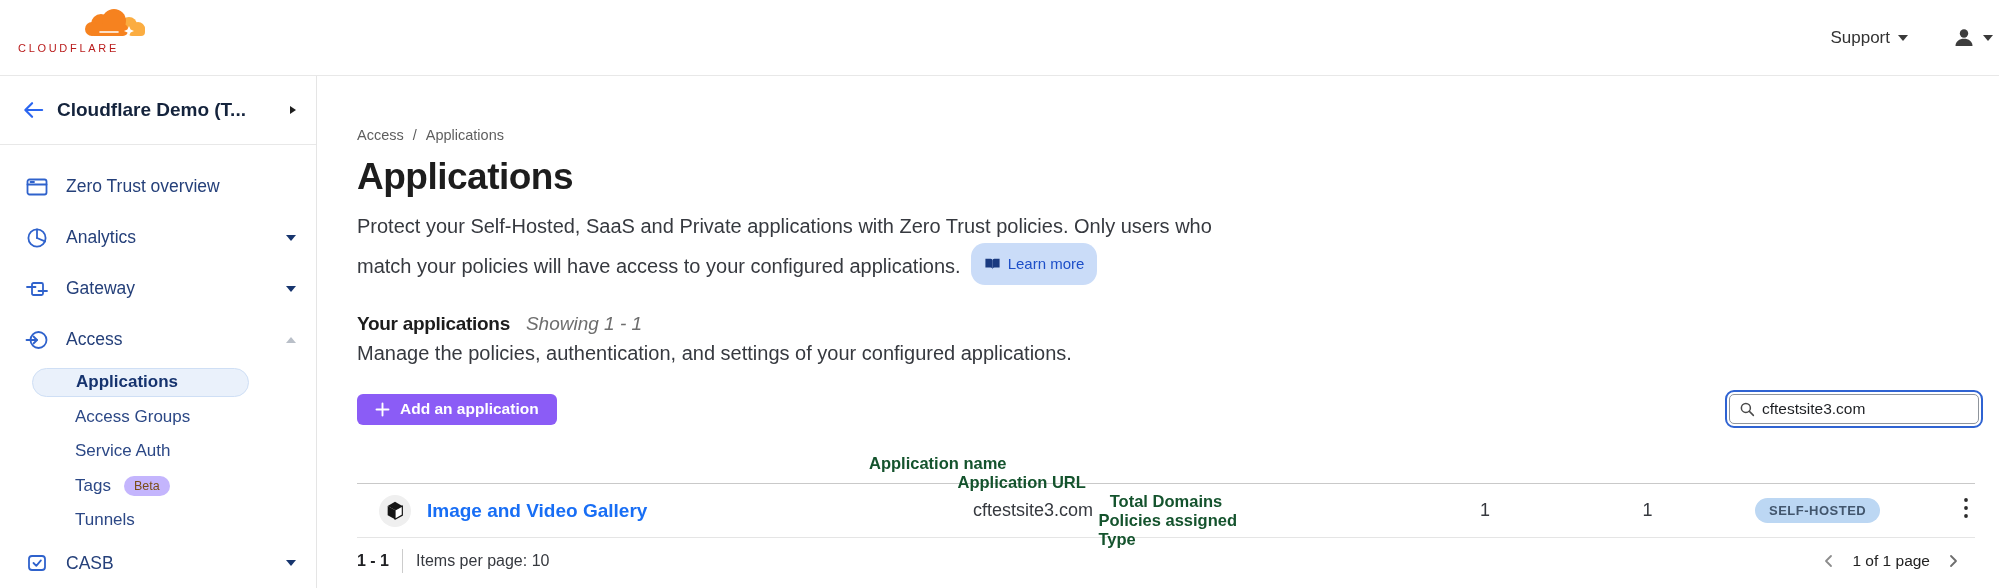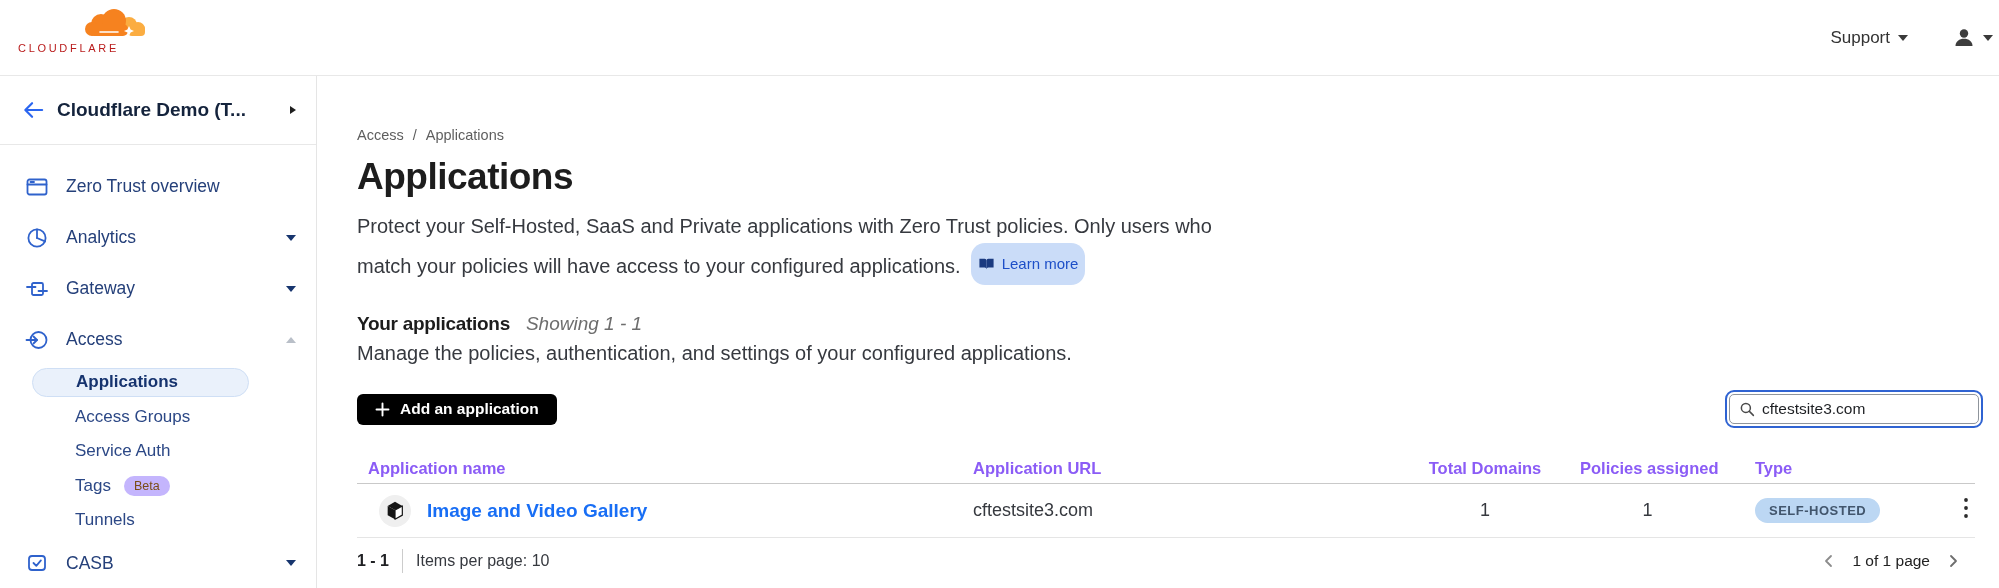--- a/index.html
+++ b/index.html
@@ -45,41 +45,41 @@
   .beta-badge { margin-left:13px; background:#c4b5fd; color:#7a4c15; font-size:12.5px;
     border-radius:11px; padding:3px 10px; }
 
   
   .main { position:absolute; top:76px; left:317px; right:0; bottom:0; padding:0 24px 0 40px; }
   .breadcrumb { margin-top:51px; font-size:14.5px; color:#5e5e5e; display:flex; gap:9px; }
   .crumb { cursor:pointer; }
   .page-title { margin-top:13px; font-size:37px; font-weight:bold; color:#1d1d1d; letter-spacing:-0.5px; }
   .desc { margin-top:11px; width:912px; font-size:20px; line-height:34px; color:#36393f; }
   .learn-more { display:inline-flex; align-items:center; gap:7px; background:#cadcf8; color:#1d4fc8;
-    font-size:15px; border-radius:14px; padding:4px 7px; margin-left:10px; cursor:pointer;
+    font-size:15px; border-radius:14px; padding:4px 13px; margin-left:10px; cursor:pointer;
     vertical-align:2px; }
 
   .sec-head { margin-top:28px; display:flex; align-items:baseline; gap:16px; }
   .sec-title { font-size:19px; font-weight:bold; color:#1d1d1d; letter-spacing:-0.3px; }
   .sec-showing { font-size:19px; font-style:italic; color:#6d6d6d; }
   .sec-sub { margin-top:7px; font-size:20px; color:#36393f; }
 
   .controls { margin-top:23px; height:42px; display:flex; align-items:center; justify-content:space-between; }
-  .btn-add { height:31px; background:#000000; color:#fff; border:none; border-radius:6px;
+  .btn-add { height:31px; background:#8b5cf6; color:#fff; border:none; border-radius:6px;
     display:inline-flex; align-items:center; gap:10px; padding:0 18px; font-size:15.5px; font-weight:bold;
     font-family:inherit; cursor:pointer; }
   .search-ring { border:2px solid #2f63d2; border-radius:9px; padding:2px; background:#fff; margin-right:-8px; }
   .search-box { position:relative; }
   .search-box input { width:250px; height:30px; border:1px solid #8f959c; border-radius:5px;
     padding:0 8px 0 32px; font-size:15.5px; color:#1d1f23; font-family:inherit; outline:none; }
   .search-glass { position:absolute; left:9px; top:6px; }
 
   .tbl { margin-top:24px; }
   .tbl-row { display:flex; align-items:center; }
-  .tbl-head { height:30px; border-bottom:1px solid #c9c9c9; font-size:16.5px; font-weight:bold; color:#8b5cf6; }
+  .tbl-head { height:30px; border-bottom:1px solid #c9c9c9; font-size:16.5px; font-weight:bold; color:#14532d;flex-direction:column; }
   .tbl-data { height:54px; border-bottom:1px solid #e5e5e5; font-size:18px; color:#36393f; }
   .col-name { width:616px; padding-left:11px; display:flex; align-items:center; }
   .col-url  { width:417px; }
   .col-dom  { width:190px; text-align:center; }
   .col-pol  { width:135px; text-align:center; white-space:nowrap; }
   .col-type { width:215px; padding-left:40px; }
   .col-menu { width:45px; display:flex; justify-content:flex-end; }
   .app-avatar { width:32px; height:32px; border-radius:50%; background:#efefef; margin-left:11px;
     display:flex; align-items:center; justify-content:center; }
   .app-link { margin-left:16px; color:#186ef5; font-weight:bold; font-size:19px; cursor:pointer; }

